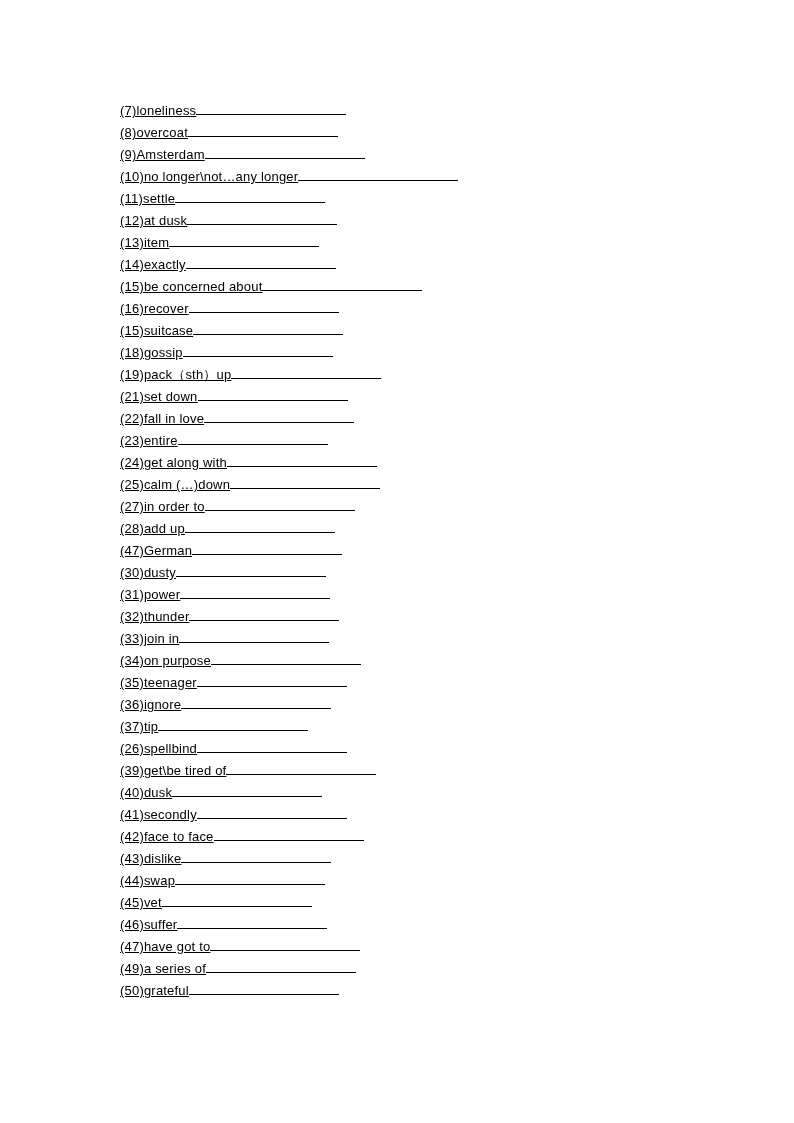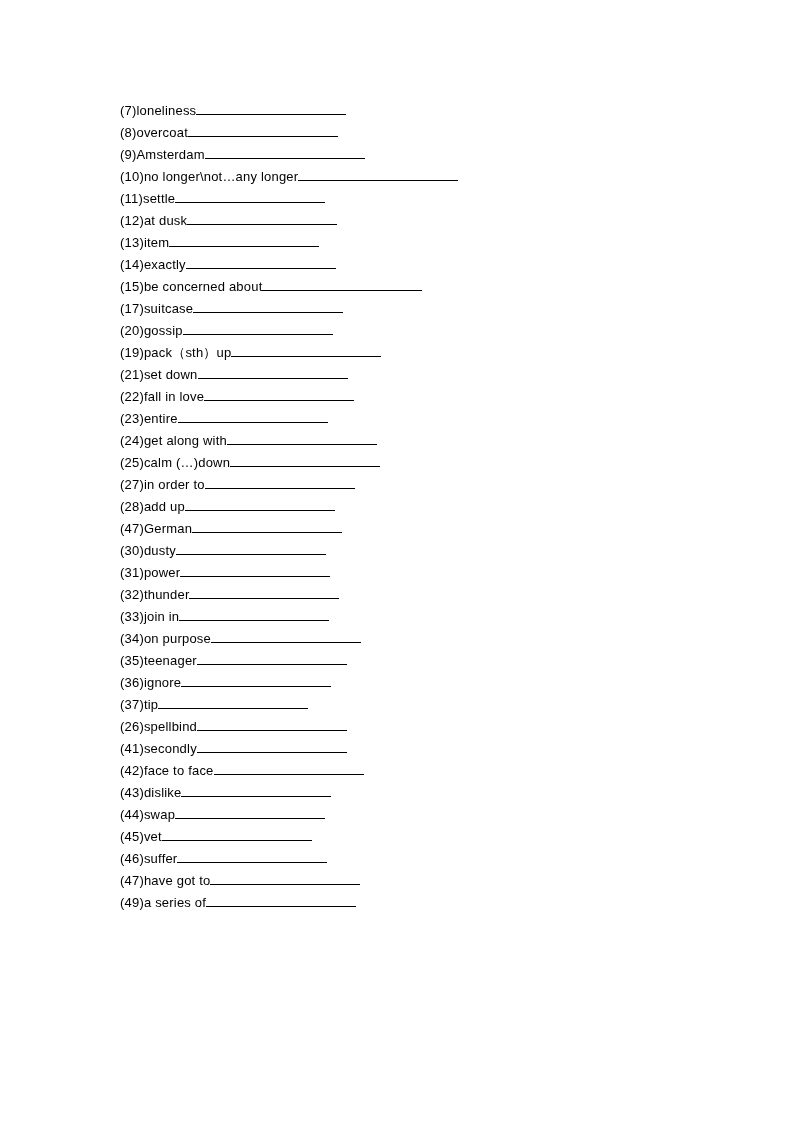--- a/index.html
+++ b/index.html
@@ -12,20 +12,21 @@
       height: 1123px;
       background: #fff;
       font-family: Arial, "Microsoft YaHei", sans-serif;
       font-size: 13px;
       color: #000;
       padding: 100px 0 0 120px;
     }
     .item-list {
       display: flex;
       flex-direction: column;
+      text-decoration: underline;
     }
     .item-row {
       display: flex;
       align-items: baseline;
       height: 22px;
       line-height: 22px;
       white-space: nowrap;
     }
     .item-label {
       letter-spacing: 0.2px;
@@ -73,25 +74,29 @@
     </div>
     <div class="item-row">
       <span class="item-label">(14)exactly</span>
       <span class="blank-line w-med"></span>
     </div>
     <div class="item-row">
       <span class="item-label">(15)be concerned about</span>
       <span class="blank-line w-long"></span>
     </div>
     <div class="item-row">
-      <span class="item-label">(17)suitcase</span>
-      <span class="blank-line w-med"></span>
-    </div>
-    <div class="item-row">
-      <span class="item-label">(20)gossip</span>
+      <span class="item-label">(16)recover</span>
+      <span class="blank-line w-med"></span>
+    </div>
+    <div class="item-row">
+      <span class="item-label">(15)suitcase</span>
+      <span class="blank-line w-med"></span>
+    </div>
+    <div class="item-row">
+      <span class="item-label">(18)gossip</span>
       <span class="blank-line w-med"></span>
     </div>
     <div class="item-row">
       <span class="item-label">(19)pack（sth）up</span>
       <span class="blank-line w-med"></span>
     </div>
     <div class="item-row">
       <span class="item-label">(21)set down</span>
       <span class="blank-line w-med"></span>
     </div>
@@ -153,20 +158,28 @@
     </div>
     <div class="item-row">
       <span class="item-label">(37)tip</span>
       <span class="blank-line w-med"></span>
     </div>
     <div class="item-row">
       <span class="item-label">(26)spellbind</span>
       <span class="blank-line w-med"></span>
     </div>
     <div class="item-row">
+      <span class="item-label">(39)get\be tired of</span>
+      <span class="blank-line w-med"></span>
+    </div>
+    <div class="item-row">
+      <span class="item-label">(40)dusk</span>
+      <span class="blank-line w-med"></span>
+    </div>
+    <div class="item-row">
       <span class="item-label">(41)secondly</span>
       <span class="blank-line w-med"></span>
     </div>
     <div class="item-row">
       <span class="item-label">(42)face to face</span>
       <span class="blank-line w-med"></span>
     </div>
     <div class="item-row">
       <span class="item-label">(43)dislike</span>
       <span class="blank-line w-med"></span>
@@ -182,15 +195,19 @@
     <div class="item-row">
       <span class="item-label">(46)suffer</span>
       <span class="blank-line w-med"></span>
     </div>
     <div class="item-row">
       <span class="item-label">(47)have got to</span>
       <span class="blank-line w-med"></span>
     </div>
     <div class="item-row">
       <span class="item-label">(49)a series of</span>
+      <span class="blank-line w-med"></span>
+    </div>
+    <div class="item-row">
+      <span class="item-label">(50)grateful</span>
       <span class="blank-line w-med"></span>
     </div>
   </div>
 
 </body></html>

